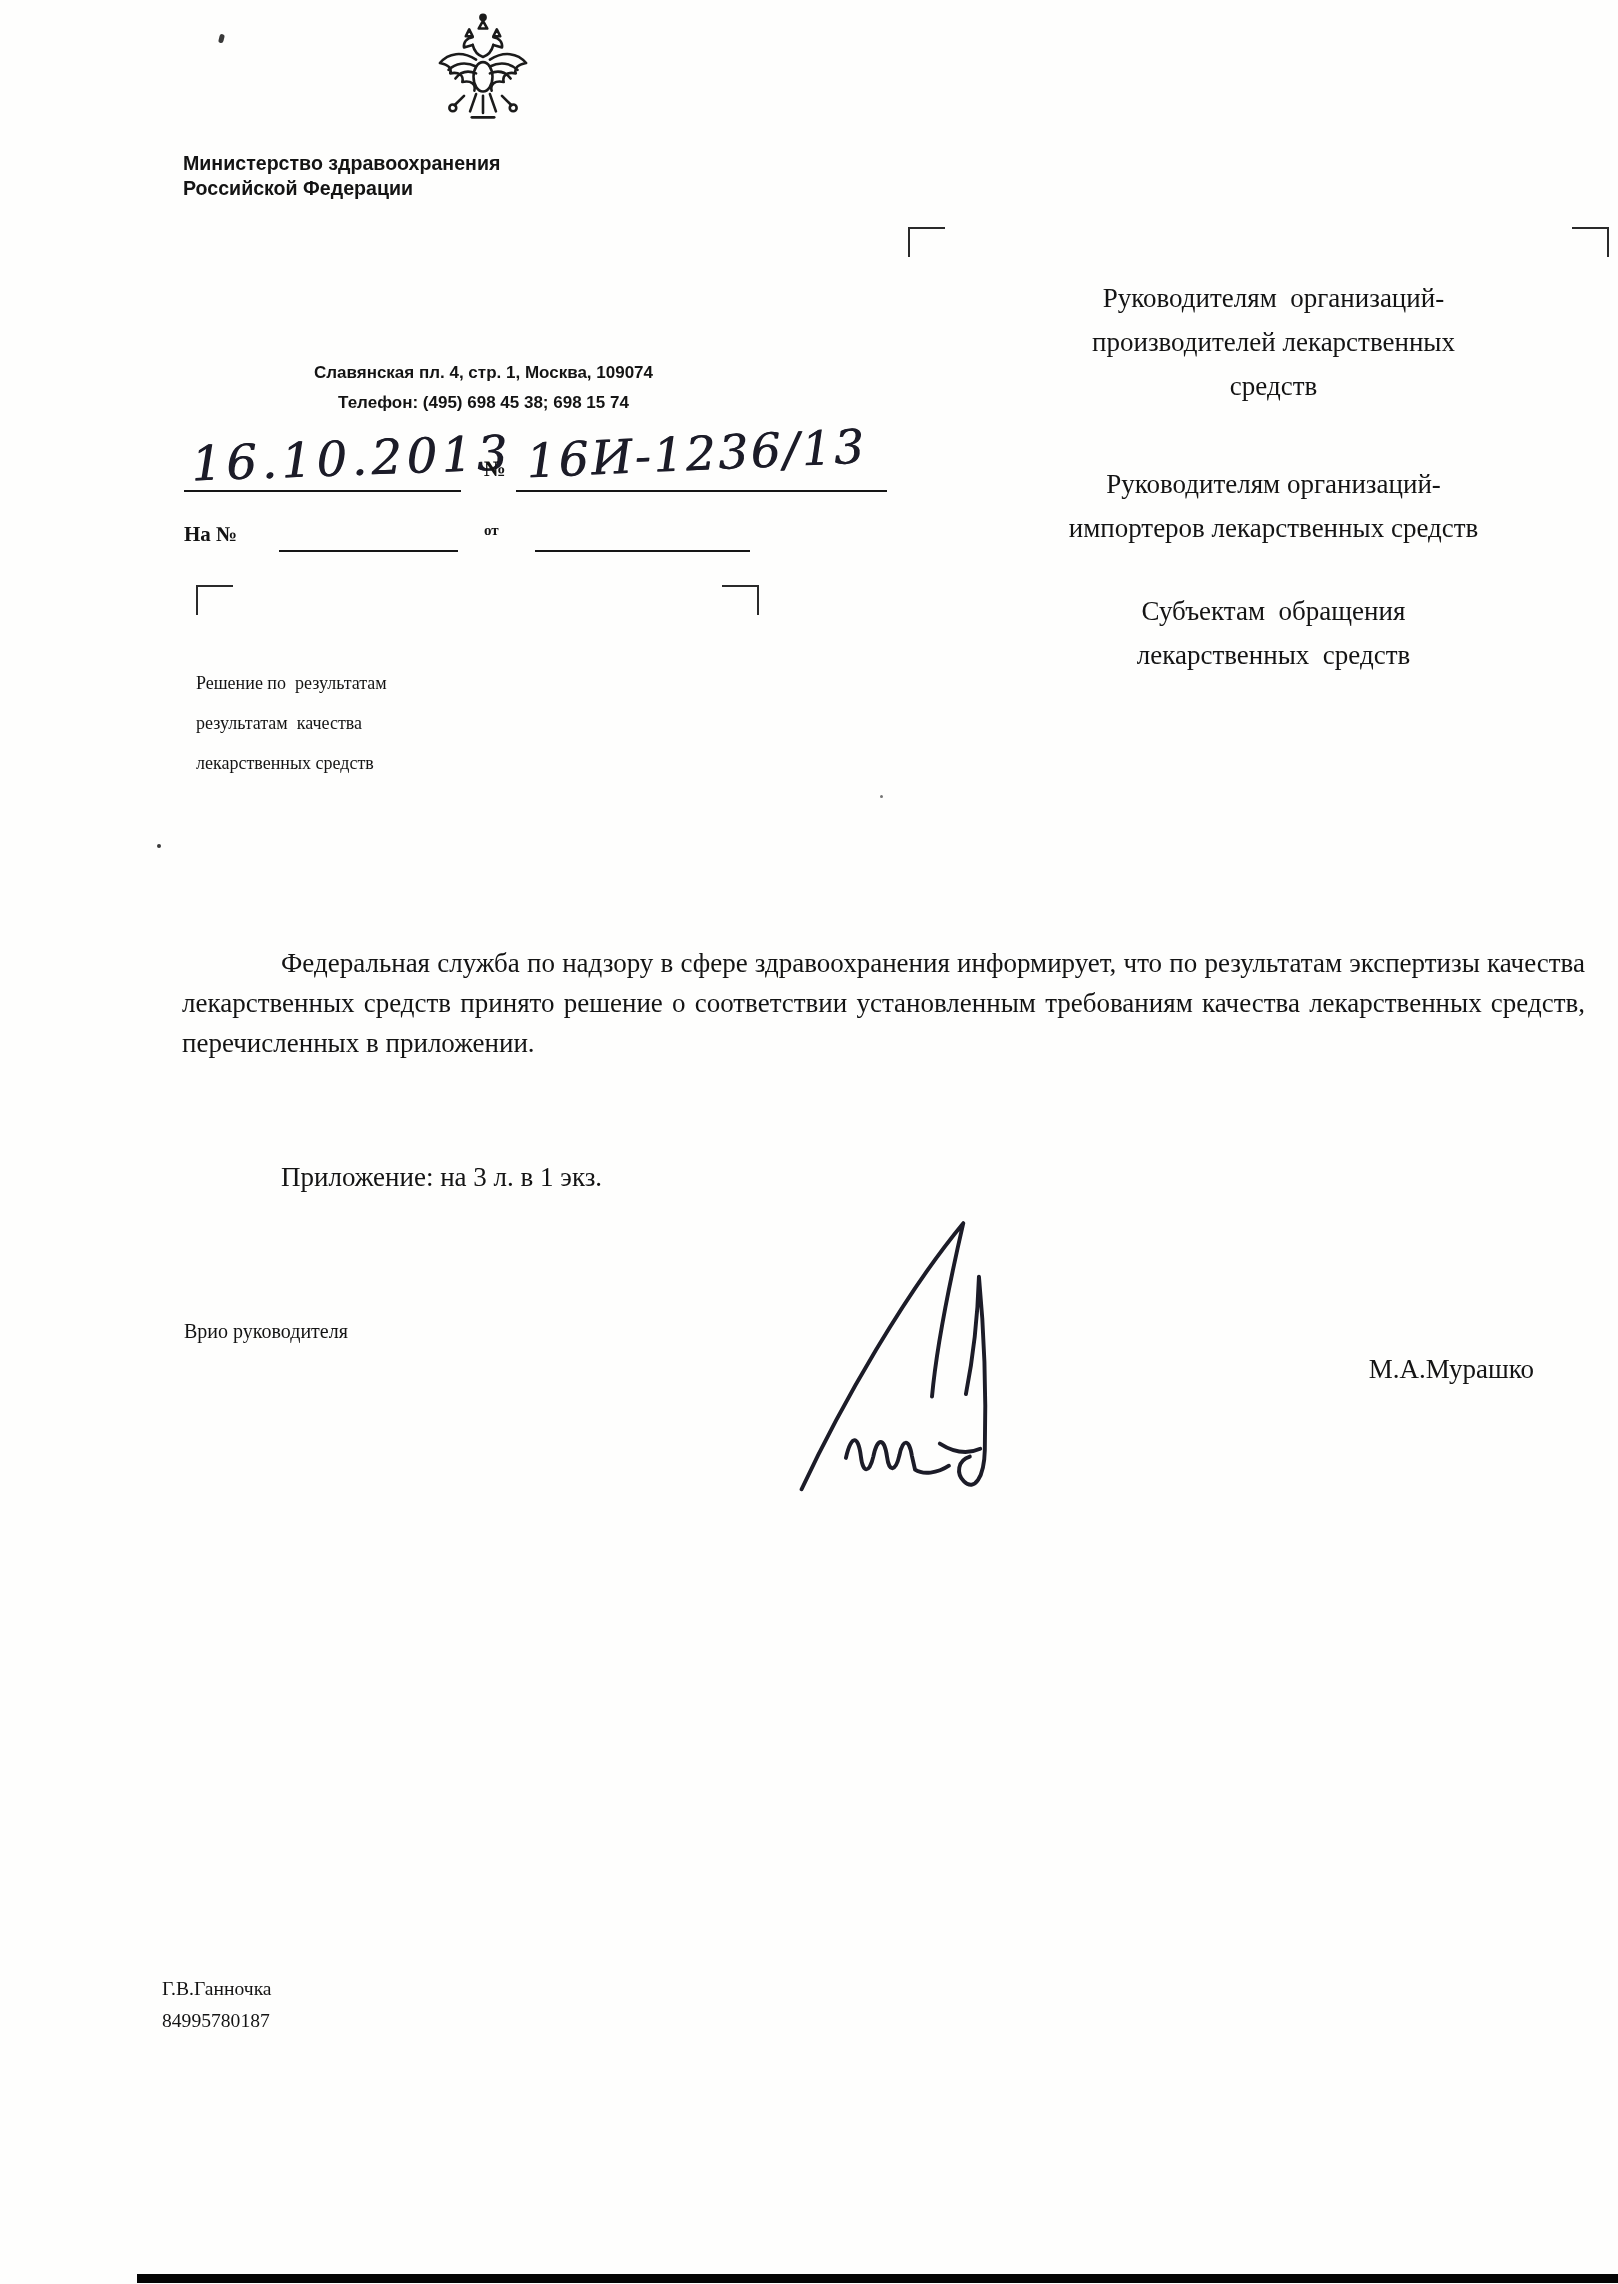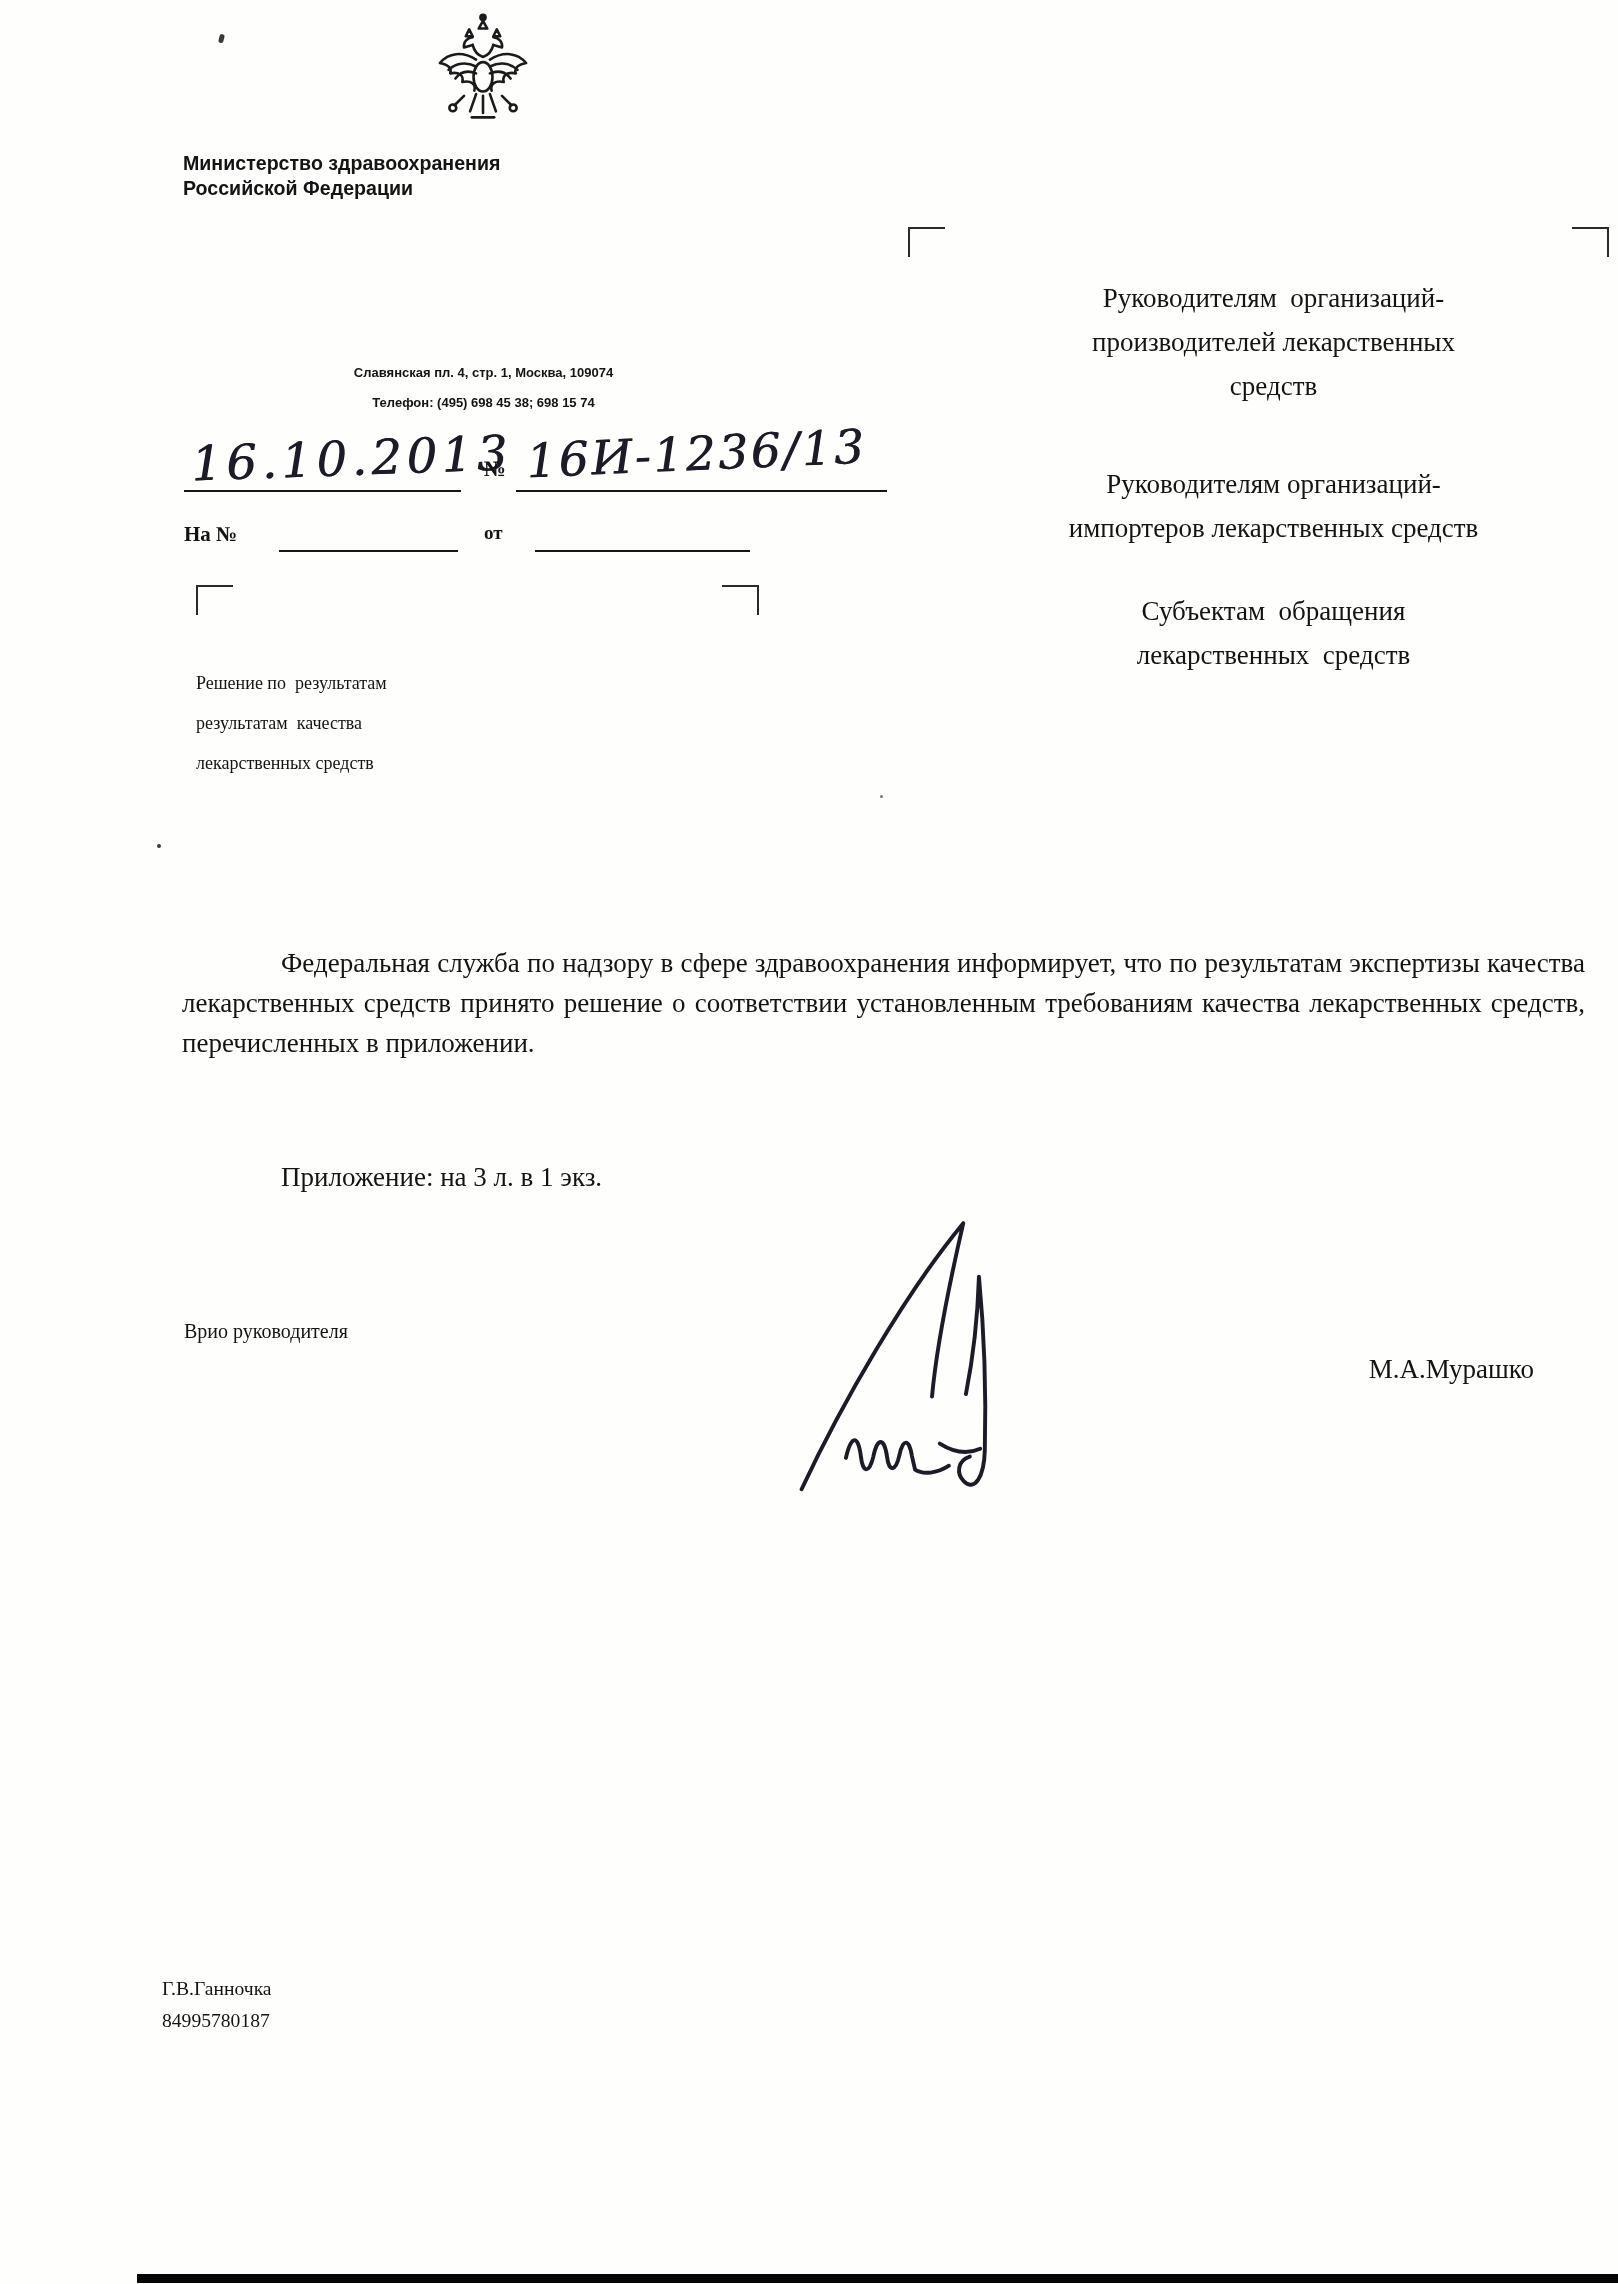--- a/index.html
+++ b/index.html
@@ -28,39 +28,39 @@
     left: 183px; top: 218px; width: 601px;
     text-align: center;
     font-family: "Liberation Sans", "DejaVu Sans", sans-serif;
     font-weight: bold; font-size: 24px; line-height: 35px;
     letter-spacing: 0.3px;
   }
   .contact {
     left: 183px; top: 358px; width: 601px;
     text-align: center;
     font-family: "Liberation Sans", "DejaVu Sans", sans-serif;
-    font-weight: bold; font-size: 13px; line-height: 30px;
+    font-weight: bold; font-size: 17px; line-height: 30px;
   }
 
   
   .handwriting {
     font-family: "DejaVu Serif", serif;
     font-style: italic;
     color: #1c1c28;
     text-shadow: 0.7px 0 0 currentColor;
   }
   .hw-date { left: 191px; top: 430px; font-size: 48px; letter-spacing: 4.6px; transform: rotate(-2deg); }
   .num-sign { left: 484px; top: 456px; font-weight: bold; font-size: 22px; }
   .hw-number { left: 526px; top: 426px; font-size: 47px; letter-spacing: 2.6px; transform: rotate(-2.5deg); }
   .form-line { border-top: 2px solid #161616; height: 0; }
   .line-date { left: 184px; top: 490px; width: 277px; }
   .line-number { left: 516px; top: 490px; width: 371px; }
   .reply-label { left: 184px; top: 522px; font-weight: bold; font-size: 21px; }
   .line-reply1 { left: 279px; top: 550px; width: 179px; }
-  .reply-from { left: 484px; top: 522px; font-weight: bold; font-size: 19px; }
+  .reply-from { left: 484px; top: 522px; font-weight: bold; font-size: 15px; }
   .line-reply2 { left: 535px; top: 550px; width: 215px; }
 
   
   .mark { width: 37px; height: 30px; }
   .mark-tl { border-left: 2px solid #2a2a2a; border-top: 2px solid #2a2a2a; }
   .mark-tr { border-right: 2px solid #2a2a2a; border-top: 2px solid #2a2a2a; }
   .mark-1 { left: 908px; top: 227px; }
   .mark-2 { left: 1572px; top: 227px; }
   .mark-3 { left: 196px; top: 585px; }
   .mark-4 { left: 722px; top: 585px; }

